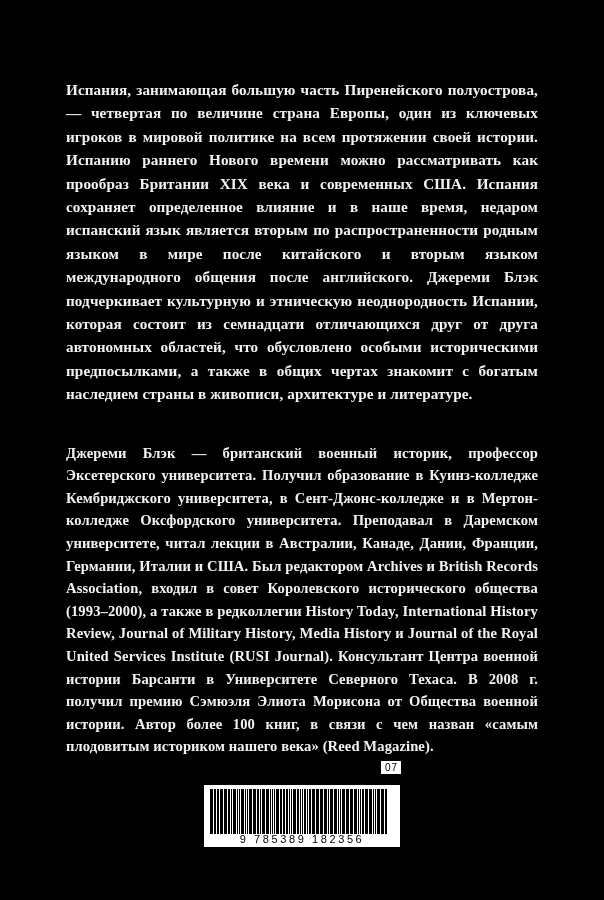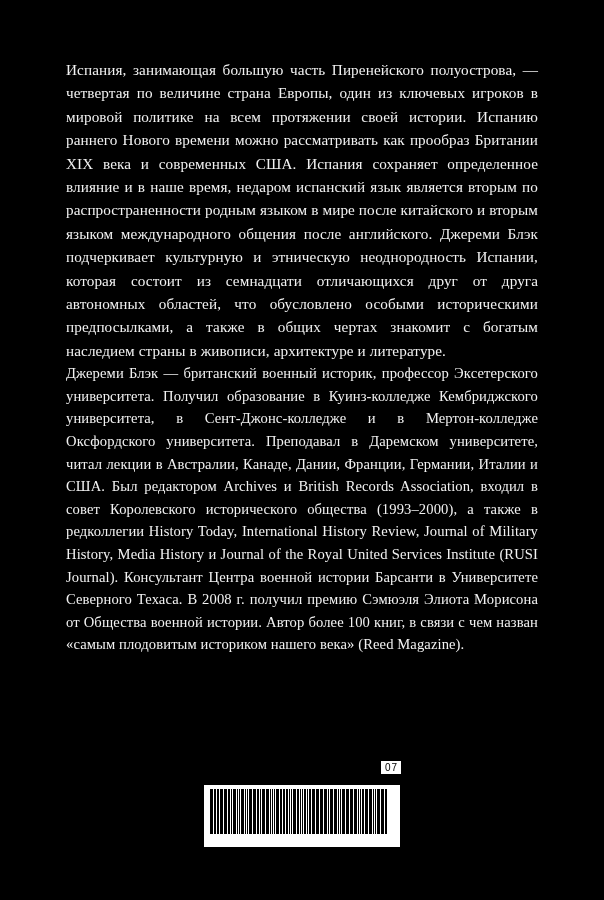--- a/index.html
+++ b/index.html
@@ -17,36 +17,38 @@
   .page {
     position: relative;
     width: 604px;
     height: 900px;
     background: #000000;
     box-sizing: border-box;
   }
   .content {
     position: absolute;
     left: 66px;
-    top: 58px;
+    top: 78px;
     width: 472px;
+    font-weight: bold;
   }
   .para {
     font-family: "Liberation Serif", serif;
     font-size: 15.2px;
     line-height: 23.4px;
     text-align: justify;
     text-justify: inter-word;
     color: #f2f2f2;
     margin: 0;
     letter-spacing: 0.1px;
     -webkit-hyphens: manual;
     hyphens: manual;
   }
   .para + .para {
+    margin-top: 36px;
   }
   .para-bio {
     font-size: 14.6px;
     line-height: 22.6px;
   }
   
   .barcode-wrap {
     position: absolute;
     left: 204px;
     top: 785px;
@@ -164,16 +166,17 @@
           <i style="width: 1px;"></i>
           <i style="width: 2px;"></i>
           <i style="width: 3px;"></i>
           <i style="width: 3px;"></i>
           <i style="width: 1px;"></i>
           <i style="width: 1px;"></i>
           <i style="width: 3px;"></i>
           <i style="width: 3px;"></i>
           <i style="width: 2px;"></i>
         </div>
+      <div class="barcode-digits">9 785389 182356</div>
     </div>
   </div>
 
 </div>
 
 </body></html>

